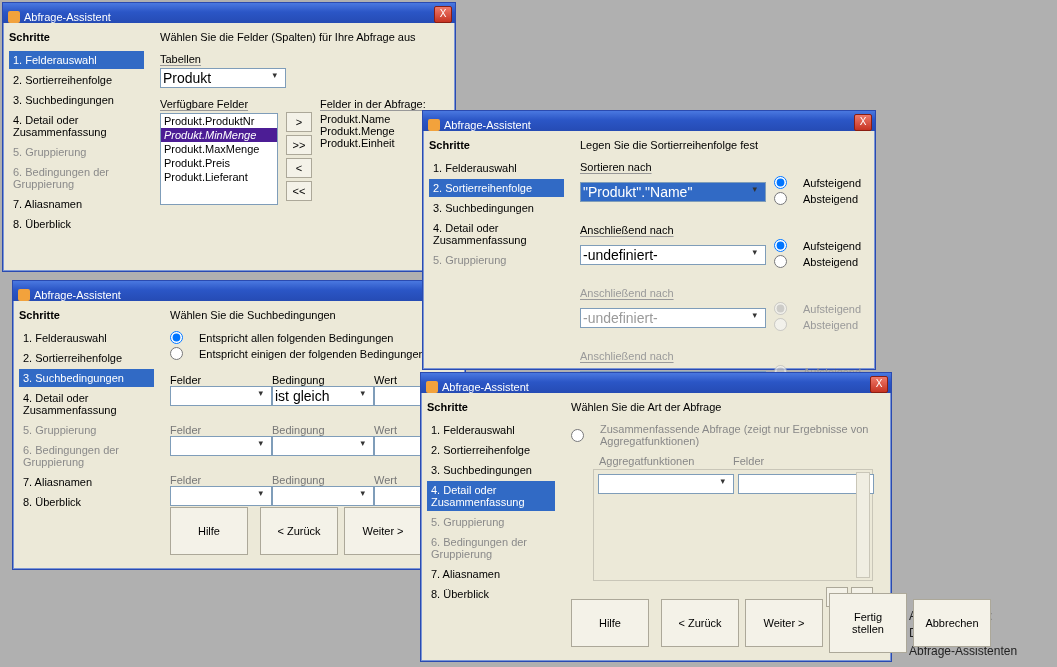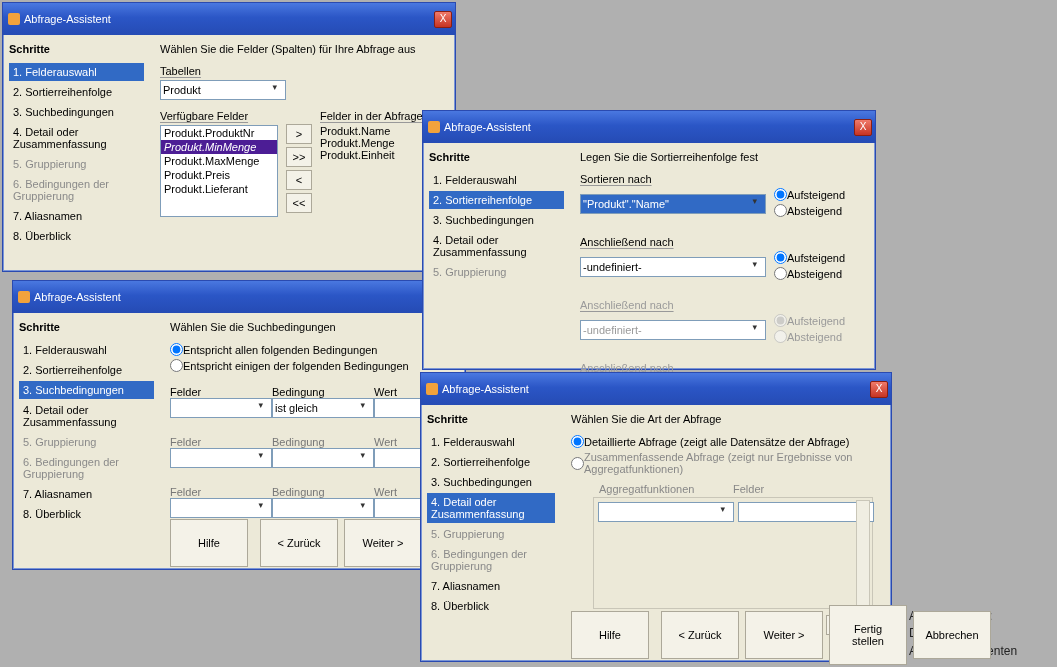--- a/index.html
+++ b/index.html
@@ -1,44 +1,44 @@
 <!DOCTYPE html>
 <html><head>
 <meta charset="utf-8">
 <style>
   html,body{margin:0;padding:0;background:#b0b0b0;font-family:Arial,Helvetica,sans-serif;font-size:11px;color:#000;width:1057px;height:667px;overflow:hidden;}
   .stage{position:relative;width:1057px;height:667px;background:#b0b0b0;}
   .caption{position:absolute;right:0;top:608px;width:148px;font-size:12px;line-height:1.45;color:#222;}
   .win{position:absolute;background:#ece9d8;border:1px solid #2a4ab0;box-shadow:0 0 0 1px #7a95d6 inset;}
-  .titlebar{height:32px;background:linear-gradient(to bottom,#4a78e0 0%,#2b56c6 45%,#254bb4 100%);color:#fff;display:flex;align-items:center;padding:0 3px 0 5px;gap:4px;font-size:11px;}
+  .titlebar{height:20px;background:linear-gradient(to bottom,#4a78e0 0%,#2b56c6 45%,#254bb4 100%);color:#fff;display:flex;align-items:flex-end;padding:0 3px 0 5px;gap:4px;font-size:11px;}
   .titlebar .title{flex:1;white-space:nowrap;overflow:hidden;}
   .titlebar .ticon{width:12px;height:12px;background:#f2a23c;border-radius:2px;}
   .titlebar .xbtn{width:16px;height:15px;background:linear-gradient(to bottom,#f07a6a,#c63322);border:1px solid #8a1e12;color:#fff;font-size:10px;line-height:13px;text-align:center;border-radius:2px;cursor:pointer;}
   .body{display:flex;height:calc(100% - 20px);}
   .sidebar{width:135px;border-right:none;padding:8px 6px;}
   .sidebar h4{margin:0 0 8px 0;font-size:11px;font-weight:bold;}
   .step{padding:3px 4px;margin-bottom:2px;color:#000;cursor:default;}
   .step.disabled{color:#8a8a8a;}
   .step.active{background:#316ac5;color:#fff;}
   .content{flex:1;padding:8px 10px;}
   .content h3{margin:0 0 10px 0;font-size:11px;font-weight:normal;}
   .lbl{font-size:11px;text-decoration:underline;text-decoration-color:#999;text-underline-offset:2px;display:block;margin-bottom:3px;}
-  .select,.input{height:18px;border:1px solid #7f9db9;background:#fff;font-size:11px;padding:0 2px;}
+  .select,.input{height:18px;border:1px solid #7f9db9;background:#fff;font-size:14px;padding:0 2px;}
   .select{appearance:none;-webkit-appearance:none;background:#fff;}
   .selwrap{position:relative;display:inline-block;}
   .selwrap:after{content:"▾";position:absolute;right:3px;top:2px;font-size:9px;pointer-events:none;color:#333;}
   .listbox{border:1px solid #7f9db9;background:#fff;font-size:11px;}
   .listbox div{padding:1px 3px;cursor:default;}
   .listbox .sel{background:#4c1d95;color:#fff;font-style:italic;}
   .movebtn,.pmbtn,.btn{background:#f4f2e8;border:1px solid #aca899;font-size:11px;padding:17px 8px;cursor:pointer;}
   .movebtn{width:26px;height:20px;padding:0;text-align:center;}
   .pmbtn{width:22px;height:20px;padding:0;text-align:center;}
   .btnrow{position:absolute;bottom:8px;left:10px;right:10px;display:flex;gap:6px;align-items:center;}
   .btnrow .btn{min-width:78px;}
-  .radio{display:flex;align-items:center;gap:0;margin-bottom:3px;}
+  .radio{display:flex;align-items:center;gap:16px;margin-bottom:3px;}
   .radio input{margin:0;}
   .sortblock{margin-bottom:16px;}
   .sortblock .lbl{display:block;}
   .sortblock.blurred{color:#9a9a9a;}
   .sortblock.blurred .select{color:#9a9a9a;}
   .sortblock.blurred .radio{color:#9a9a9a;}
   .fieldline{display:flex;gap:6px;color:#777;font-size:11px;}
   .col{display:flex;flex-direction:column;}
 </style>
 </head>
@@ -293,24 +293,20 @@
       <div class="step">2. Sortierreihenfolge</div>
       <div class="step">3. Suchbedingungen</div>
       <div class="step active">4. Detail oder Zusammenfassung</div>
       <div class="step disabled">5. Gruppierung</div>
       <div class="step disabled">6. Bedingungen der Gruppierung</div>
       <div class="step">7. Aliasnamen</div>
       <div class="step">8. Überblick</div>
     </div>
     <div class="content" style="position:relative;">
       <h3>Wählen Sie die Art der Abfrage</h3>
-      <label class="radio">
-            <input type="radio" checked="" style="">
-            <span>Detaillierte Abfrage (zeigt alle Datensätze der Abfrage)</span>
-          </label>
       <label class="radio" style="color:#888;">
             <input type="radio" style="">
             <span>Zusammenfassende Abfrage (zeigt nur Ergebnisse von Aggregatfunktionen)</span>
           </label>
 
       <div style="display:flex;gap:14px;margin:8px 0 0 28px;color:#888;">
         <div class="col" style="width:120px;">
               <span>Aggregatfunktionen</span>
             </div>
         <div class="col" style="width:120px;">

